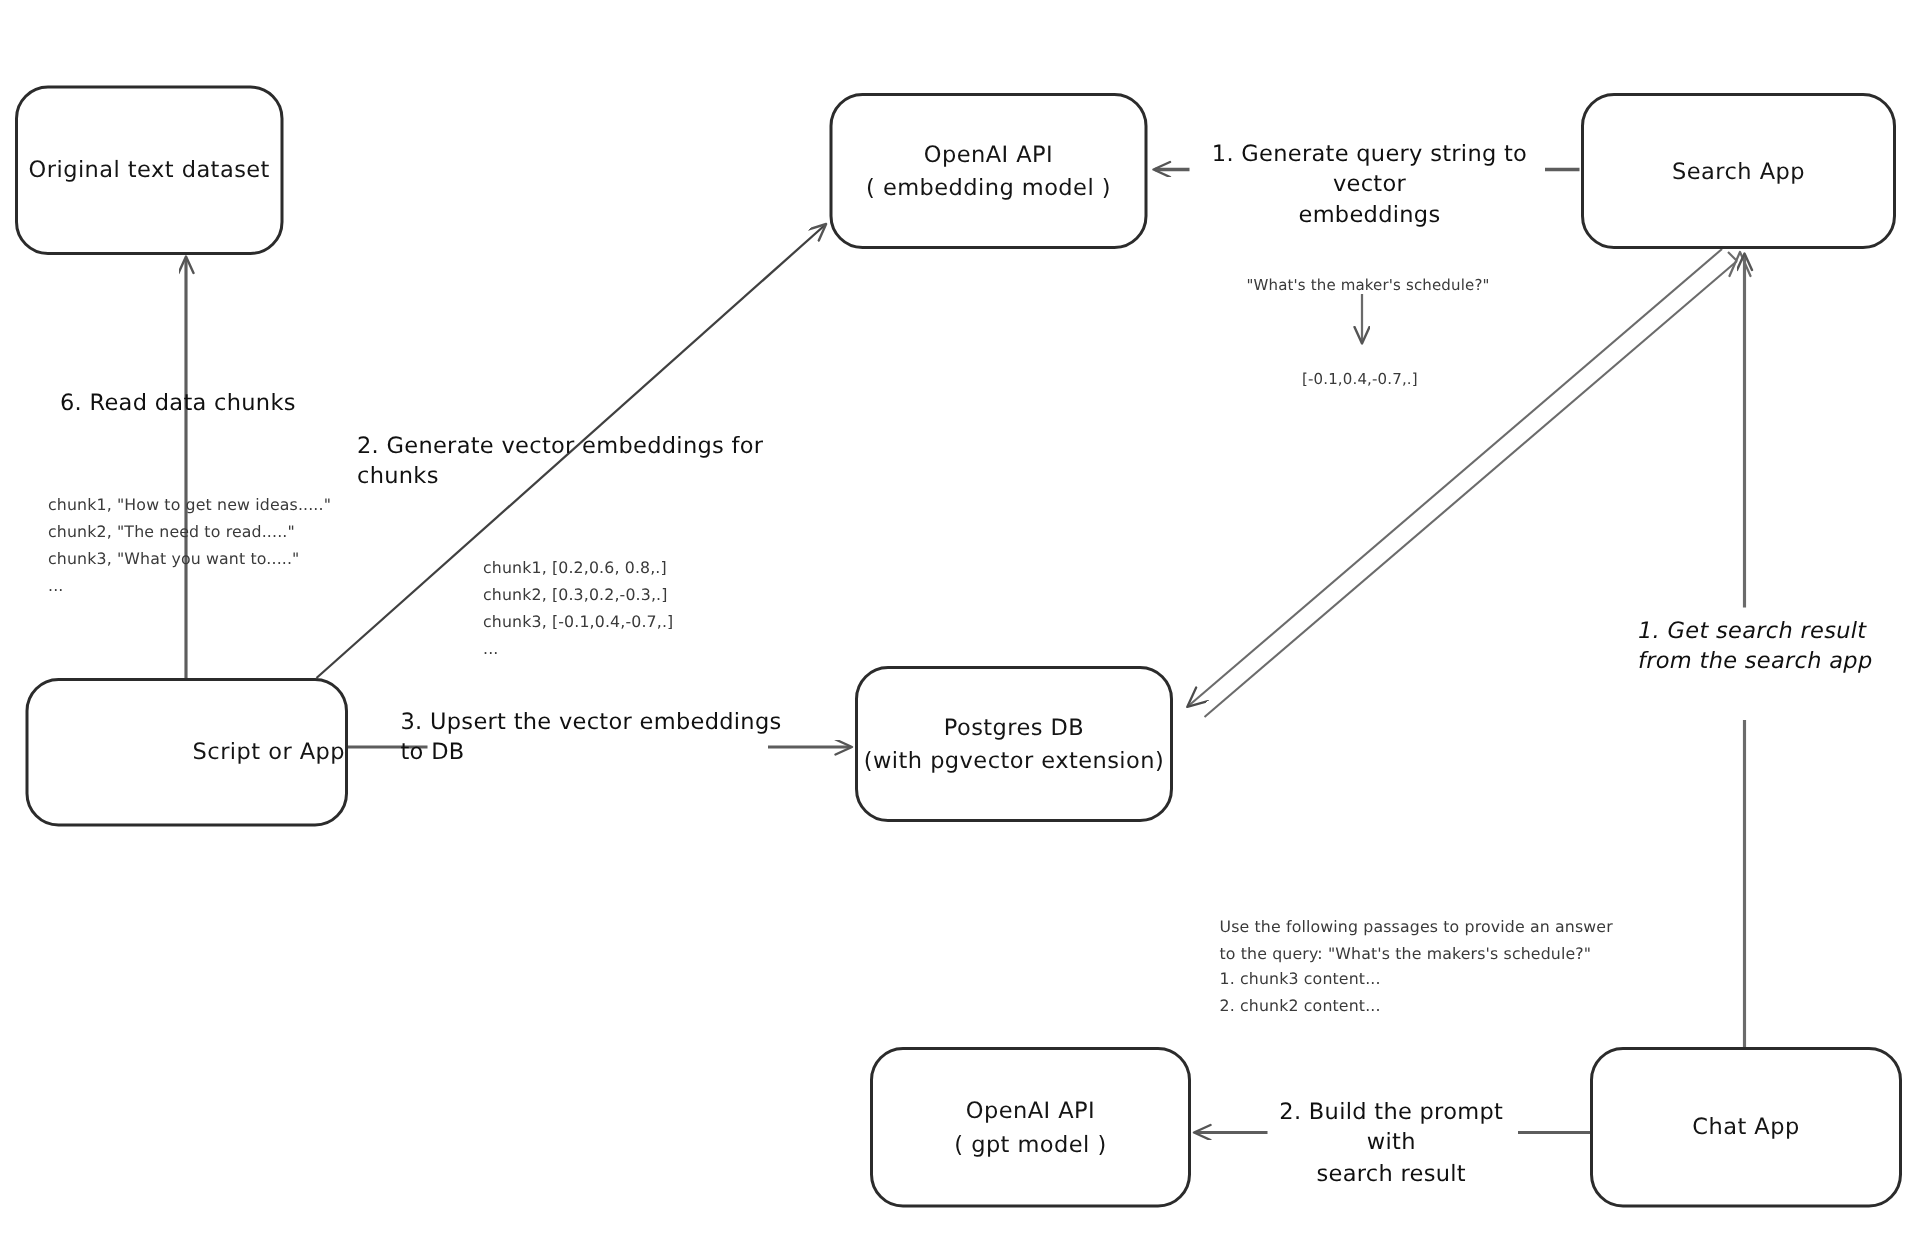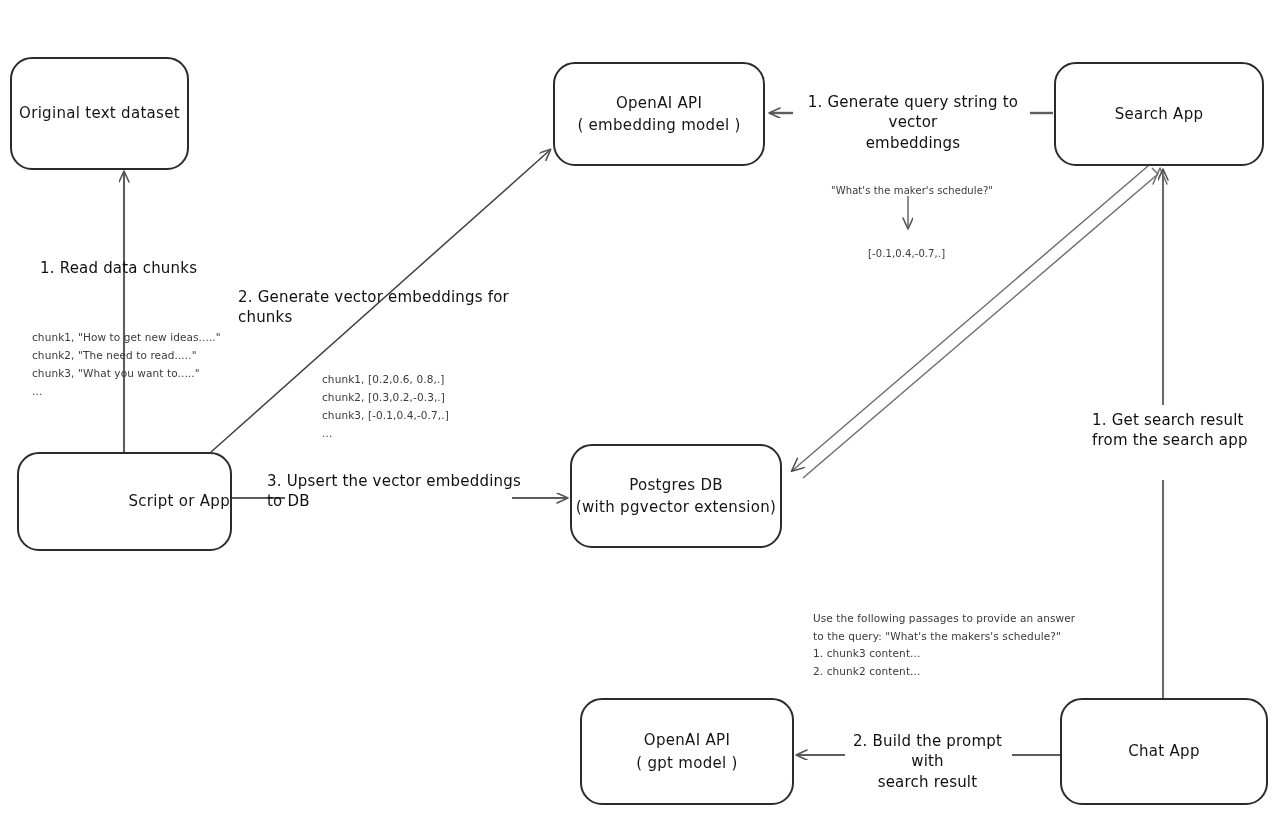--- a/index.html
+++ b/index.html
@@ -129,31 +129,31 @@
 
   <div class="node" style="left:580px;top:698px;width:214px;height:107px;">
     <span class="node-label">OpenAI API
 ( gpt model )</span>
   </div>
 
   <div class="node" style="left:1060px;top:698px;width:208px;height:107px;">
     <span class="node-label">Chat App</span>
   </div>
 
-  <div class="edge-label" style="left:40px;top:258px;width:200px;text-align:left;">1. Read data chunks</div>
+  <div class="edge-label" style="left:40px;top:258px;width:200px;text-align:left;">6. Read data chunks</div>
 
   <div class="edge-label" style="left:238px;top:287px;width:300px;text-align:left;">2. Generate vector embeddings for chunks</div>
 
   <div class="edge-label" style="left:267px;top:471px;width:260px;text-align:left;">3. Upsert the vector embeddings  to DB</div>
 
   <div class="edge-label" style="left:793px;top:92px;width:240px;">1. Generate query string to vector
 embeddings</div>
 
 
-  <div class="edge-label" style="left:1092px;top:410px;width:175px;text-align:left;">1. Get search result
+  <div class="edge-label" style="left:1092px;top:410px;width:175px;text-align:left;font-style:italic;">1. Get search result
 from the search app</div>
 
   <div class="edge-label" style="left:845px;top:731px;width:165px;">2. Build the prompt with
 search result</div>
 
   <div class="note" style="left:32px;top:328px;width:240px;">chunk1, "How to get new ideas....."
 chunk2, "The need to read....."
 chunk3, "What you want to....."
 ...</div>
 

